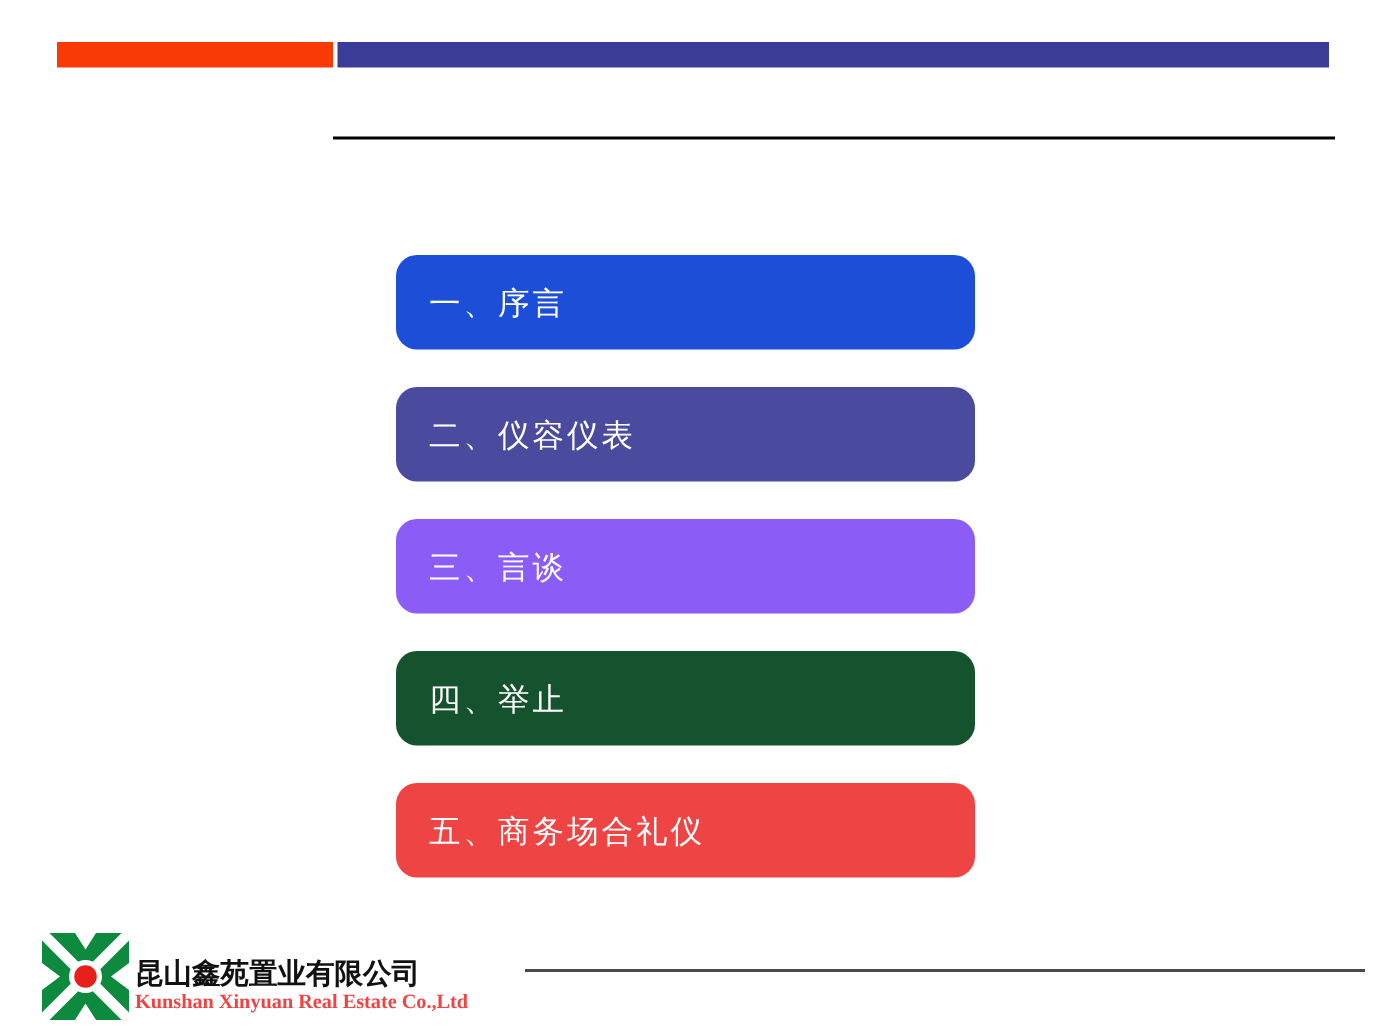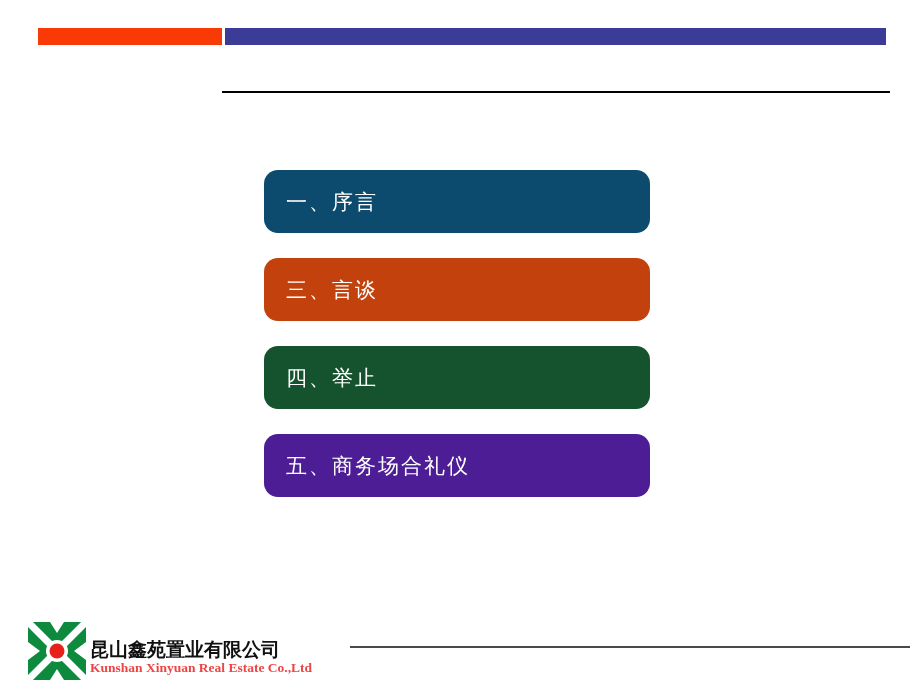--- a/index.html
+++ b/index.html
@@ -158,34 +158,37 @@
 
 <div class="slide">
 
   <div class="bar-orange" style="background: rgb(249, 58, 6);"></div>
   <div class="bar-blue" style="background: rgb(59, 59, 152);"></div>
 
   <div class="title-rule"></div>
 
   <div class="toc">
 
-    <div class="toc-item accent-red" style="background: #0c4a6e; padding-left: 11px;">
+    <div class="toc-item accent-red" style="background: #1d4ed8; padding-left: 11px;">
       <span class="toc-label">一、序言</span>
     </div>
 
-
-    <div class="toc-item accent-blue" style="background: #c2410c;">
+    <div class="toc-item accent-blue" style="background: rgb(74, 74, 158);">
+      <span class="toc-label">二、仪容仪表</span>
+    </div>
+
+    <div class="toc-item accent-blue" style="background: #8b5cf6;">
       <span class="toc-label">三、言谈</span>
     </div>
 
     <div class="toc-item accent-blue" style="background: #14532d;">
       <span class="toc-label">四、举止</span>
     </div>
 
-    <div class="toc-item accent-blue" style="background: #4c1d95;">
+    <div class="toc-item accent-blue" style="background: #ef4444;">
       <span class="toc-label">五、商务场合礼仪</span>
     </div>
 
   </div>
 
   <div class="footer">
 
     <span class="logo-mark">
       <svg width="58" height="58" viewBox="0 0 58 58" xmlns="http://www.w3.org/2000/svg">
 

